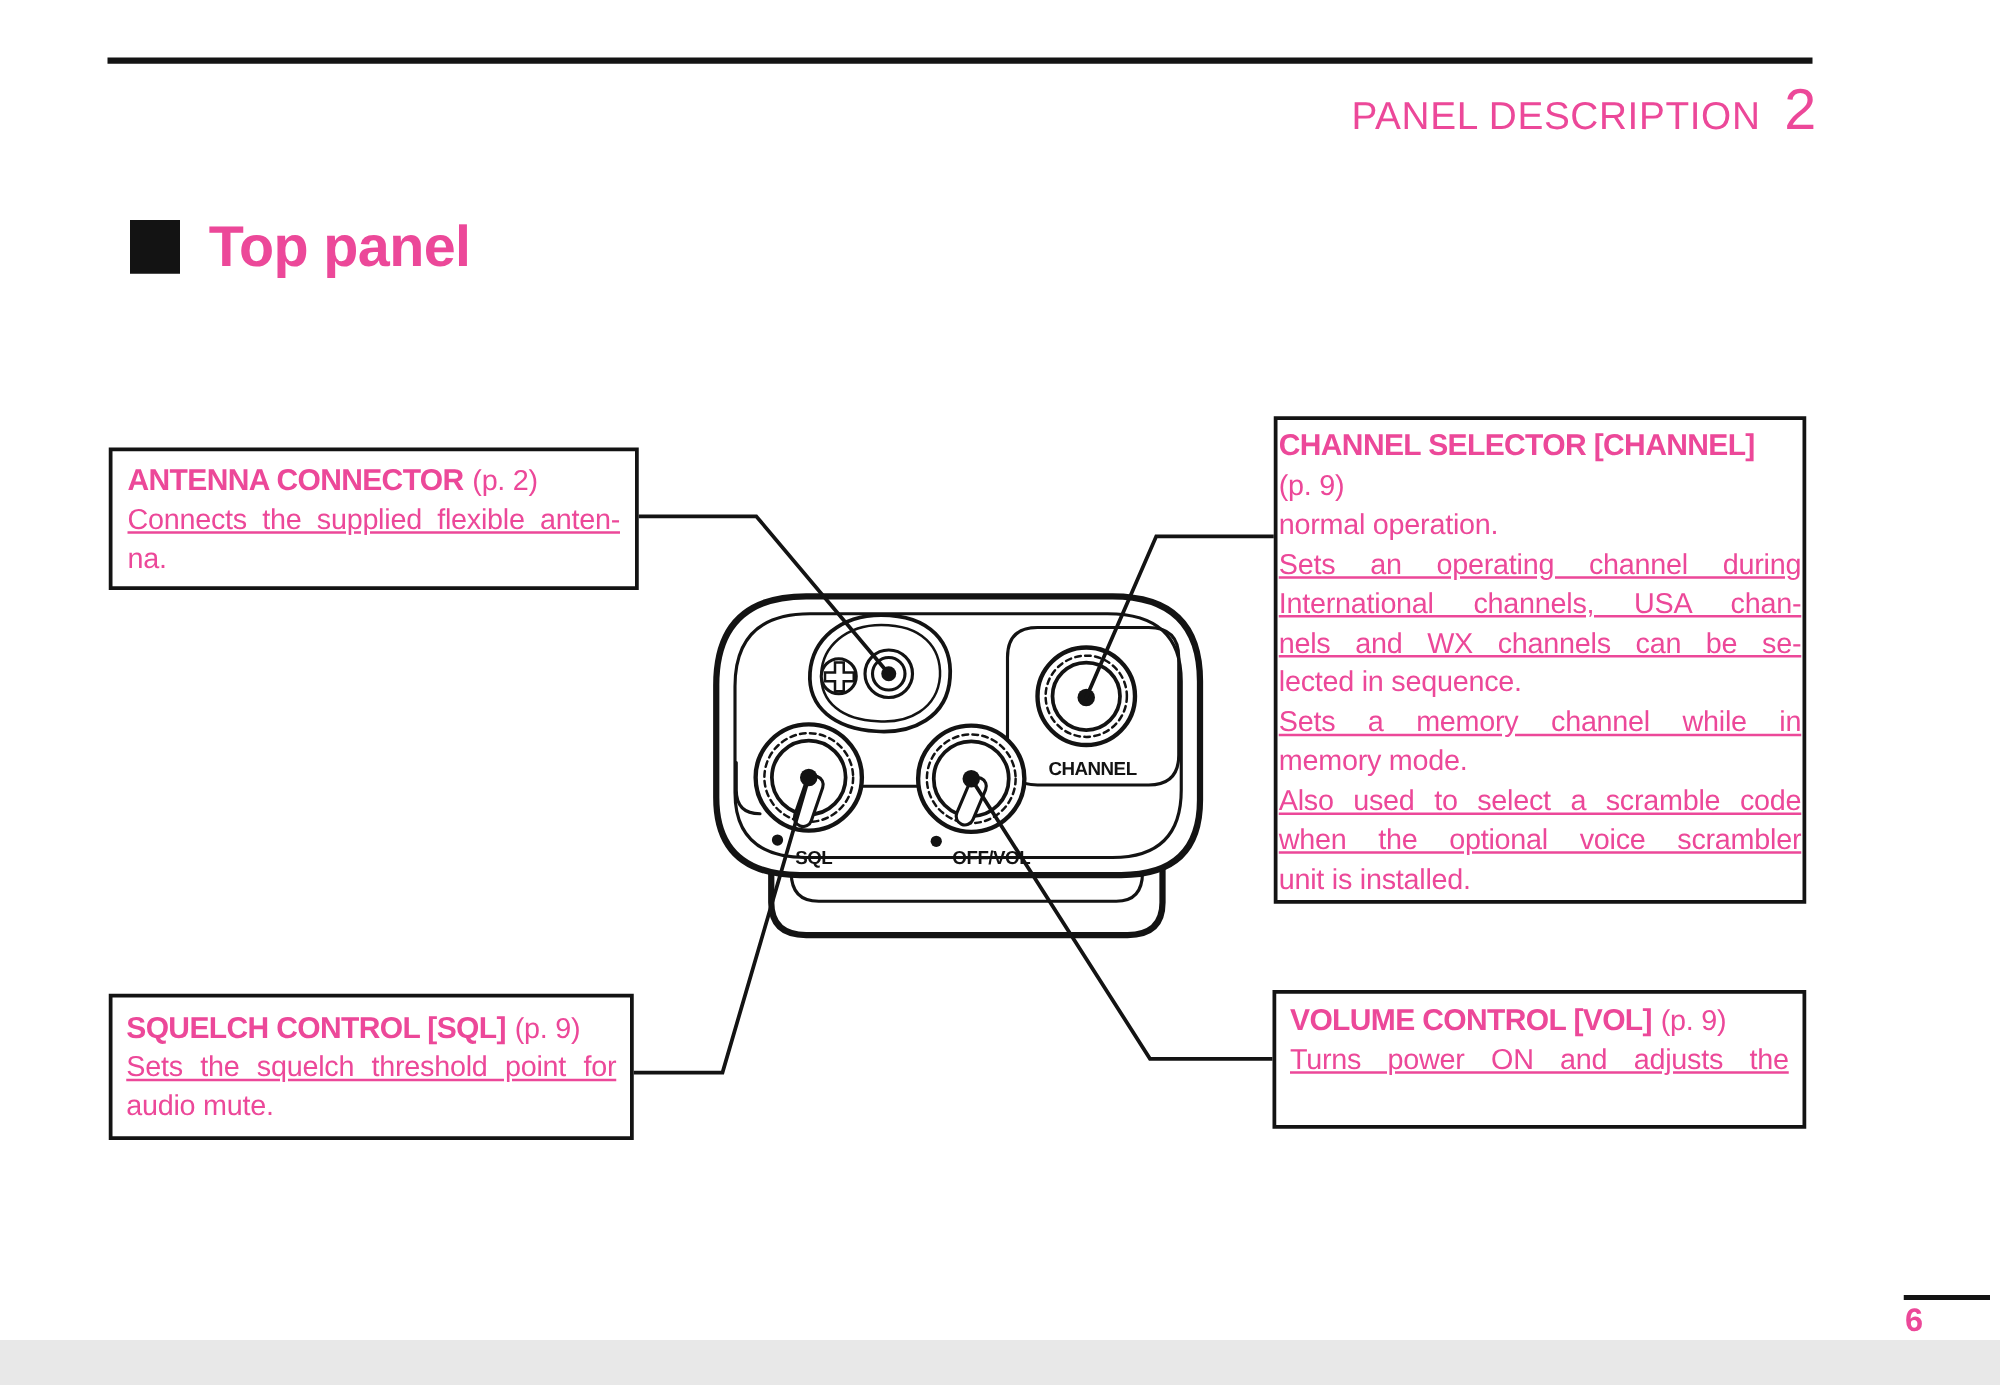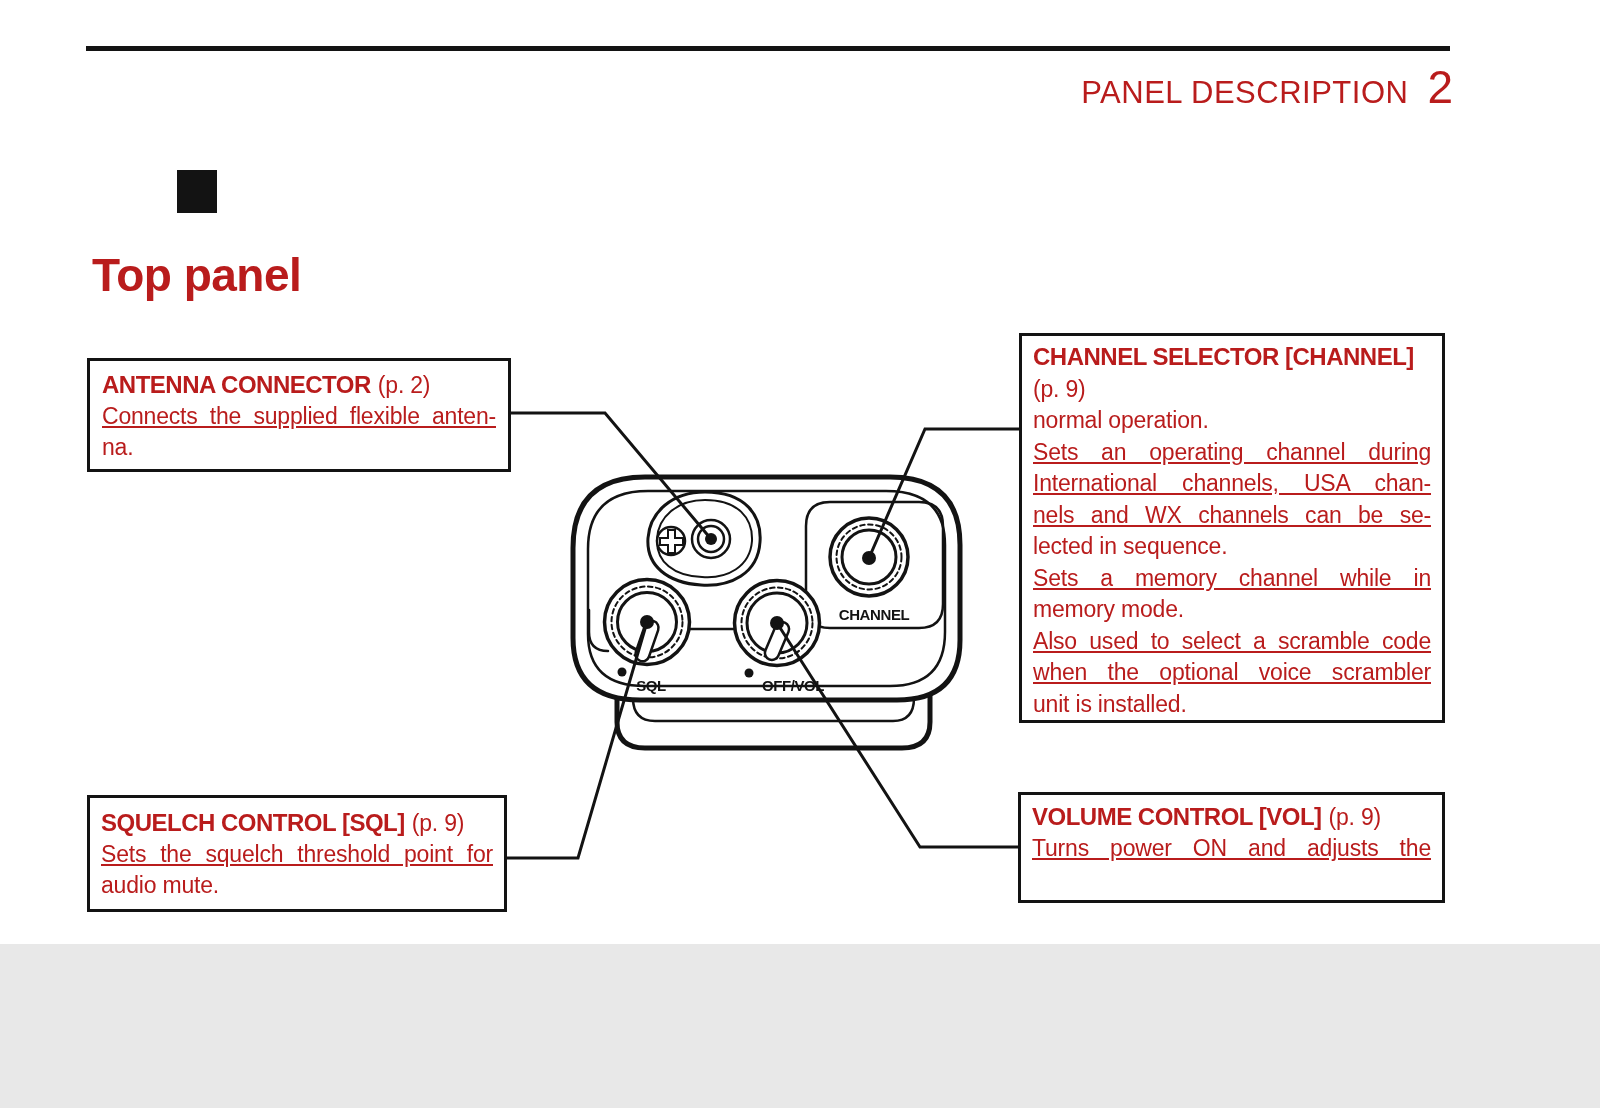--- a/index.html
+++ b/index.html
@@ -1,36 +1,36 @@
 <!DOCTYPE html>
 <html><head>
 <meta charset="utf-8">
 <style>
   html,body{margin:0;padding:0;background:#e8e8e8;}
   .page{
-    position:relative;width:1600px;height:944px;background:#fff;color:#b91c1c;
+    position:relative;width:1600px;height:1072px;background:#fff;color:#ec4899;
     font-family:"Liberation Sans","DejaVu Sans",sans-serif;overflow:hidden;margin:0 auto;
   }
   .top-rule{position:absolute;left:86px;top:46px;width:1364px;height:5px;background:#131313;}
   .hdr{position:absolute;top:60px;left:0;width:1453px;display:flex;justify-content:flex-end;align-items:baseline;gap:19px;}
   .hdr .ttl{font-size:31px;letter-spacing:0.5px;}
   .hdr .num{font-size:46px;}
-  .section-heading{position:absolute;left:92px;top:170px;display:flex;align-items:center;gap:35px;flex-direction:column;}
+  .section-heading{position:absolute;left:104px;top:170px;display:flex;align-items:center;gap:23px;}
   .section-heading .sq{width:40px;height:43px;background:#131313;}
   .section-heading .txt{font-weight:700;font-size:46px;letter-spacing:-0.5px;}
 
   .callout{position:absolute;border:3px solid #131313;font-size:23px;line-height:31px;letter-spacing:-0.2px;background:#fff;}
   .callout .t{white-space:nowrap;letter-spacing:-0.5px;}
   .callout .t .b{font-weight:700;font-size:24px;}
   .callout .t .ref{margin-left:7px;font-size:23px;letter-spacing:-0.2px;}
   .ln{text-align:left;}
   .ln.j{text-align:justify;text-align-last:justify;text-decoration:underline;}
 
   .box-antenna{left:87px;top:358px;width:424px;height:114px;padding:8px 12px;box-sizing:border-box;}
-  .box-channel{left:1019px;top:333px;width:426px;height:390px;padding:5px 11px;box-sizing:border-box;line-height:31.5px;}
+  .box-channel{left:1019px;top:333px;width:426px;height:390px;padding:5px 1px;box-sizing:border-box;line-height:31.5px;}
   .box-squelch{left:87px;top:795px;width:420px;height:117px;padding:9px 11px;box-sizing:border-box;}
   .box-volume{left:1018px;top:792px;width:427px;height:111px;padding:6px 11px;box-sizing:border-box;}
 
   .diagram-svg{position:absolute;left:0;top:0;width:1600px;height:1108px;}
   .diagram-svg text{font-family:"Liberation Sans","DejaVu Sans",sans-serif;font-weight:700;font-size:15px;letter-spacing:-0.4px;fill:#131313;}
 
   .pagenum-rule{position:absolute;left:1523px;top:1036px;width:69px;height:4px;background:#131313;}
   .pagenum{position:absolute;left:1524px;top:1041px;font-size:26px;font-weight:700;}
 </style>
 </head>

